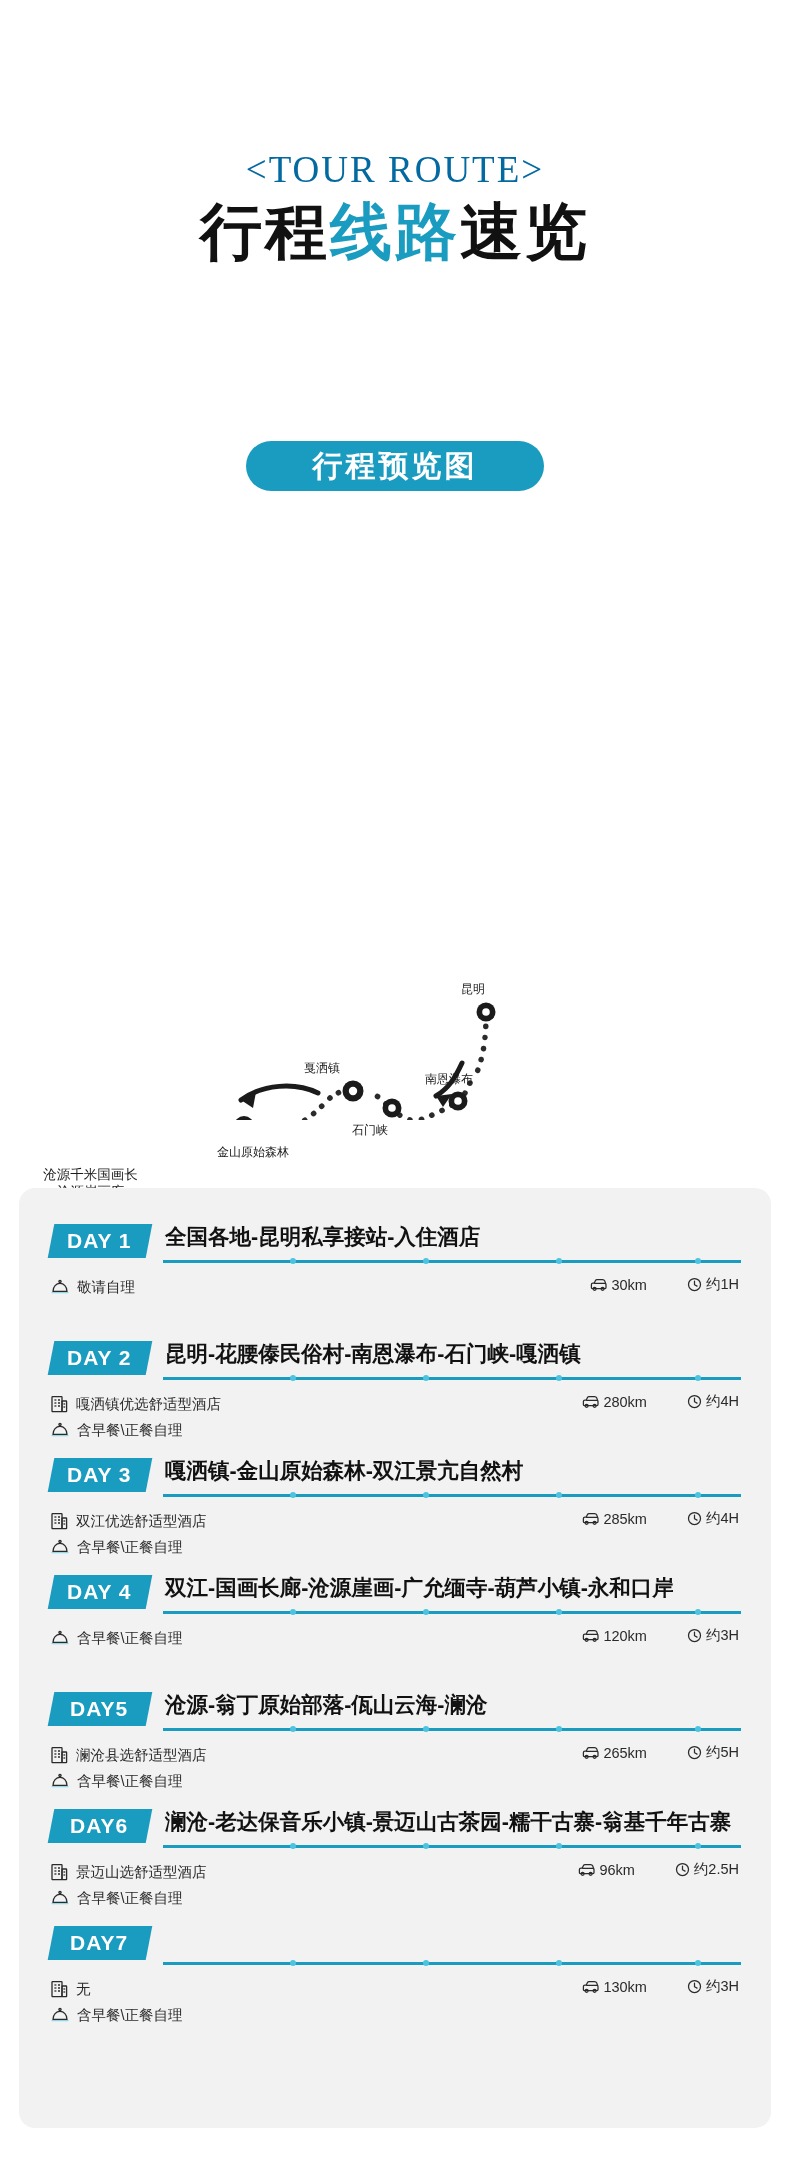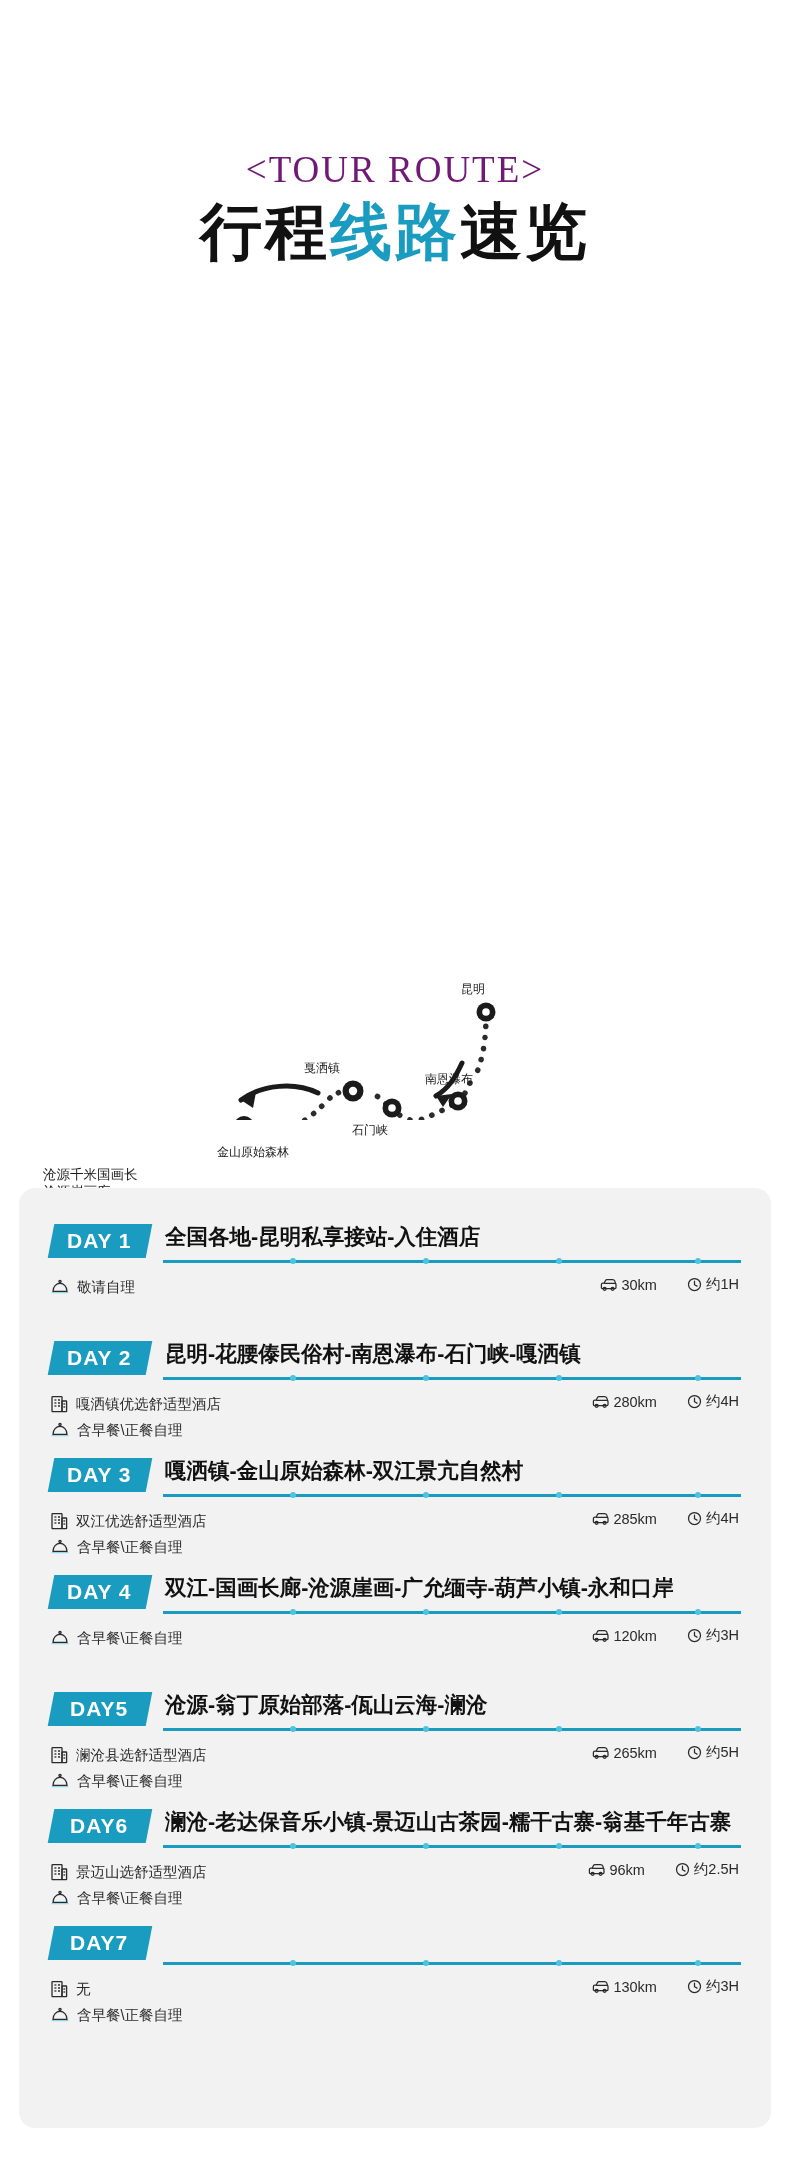--- a/index.html
+++ b/index.html
@@ -12,21 +12,21 @@
   #page {
     position: relative;
     width: 790px; height: 2160px;
     background: #ffffff;
   }
 
   
   .header { position: absolute; top: 150px; left: 0; width: 790px; text-align: center; }
   .eyebrow {
     font-family: "Liberation Serif", "DejaVu Serif", serif;
-    font-size: 37px; letter-spacing: 2px; color: #701a75; font-weight: 400;
+    font-size: 37px; letter-spacing: 2px; color: #0369a1; font-weight: 400;
     line-height: 1.1;
   }
   .maintitle {
     margin-top: 6px;
     font-family: "Liberation Serif", "DejaVu Serif", serif;
     font-weight: 700;
     font-size: 62px; letter-spacing: 3px; color: #111;
     line-height: 1.15;
   }
   .maintitle .hl { color: #1a9cc0; }
@@ -42,21 +42,21 @@
   }
 
   
   .map { position: absolute; top: 560px; left: 0; width: 790px; height: 560px; }
   .map svg { display: block; }
   .maplabel {
     position: absolute; color: #1b1b1b; font-size: 12px;
     font-weight: 500; white-space: nowrap; line-height: 1.25;
   }
   .maplabel.sm { font-size: 13.5px; }
-  .maplabel.r { text-align: left; }
+  .maplabel.r { text-align: center; }
 
   
   .itin {
     position: absolute; top: 1188px; left: 19px;
     width: 752px; height: 940px;
     background: #f2f2f2; border-radius: 16px;
   }
   .day {
     position: absolute; left: 32px; width: 690px;
   }
@@ -87,37 +87,40 @@
     border-radius: 50%; background: #4cc3e0; display: block;
   }
   .dayinfo { position: relative; margin-top: 10px; height: 52px; }
   .inforow {
     display: flex; align-items: center; gap: 8px;
     height: 26px; color: #2a2a2a; font-size: 14.5px;
   }
   .inforow .txt { line-height: 1; }
   .metrics {
     position: absolute; right: 2px; top: 1px;
-    display: flex; align-items: center; gap: 6px;
+    display: flex; align-items: center; gap: 16px;
     color: #2a2a2a; font-size: 14.5px; white-space: nowrap;
   }
   .metrics .grp { display: flex; align-items: center; gap: 4px; }
   .metrics .grp + .grp { margin-left: 24px; }
   .ico { display: inline-flex; align-items: center; justify-content: center; }
 </style>
 </head>
 <body>
 
 <div id="page">
 
   <div class="header">
     <div class="eyebrow">&lt;TOUR ROUTE&gt;</div>
     <div class="maintitle"><span>行程</span><span class="hl">线路</span><span>速览</span></div>
   </div>
 
+  <div class="pill">
+    <span>行程预览图</span>
+  </div>
 
   <div class="map">
     <svg width="790" height="560" viewBox="0 0 790 560">
       <g fill="none" stroke="#2b2b2b" stroke-width="5.5" stroke-linecap="round" stroke-dasharray="0.2 11">
         <path d="M486,455 C486,490 480,505 474,520"></path>
         <path d="M470,523 C466,533 462,538 458,541"></path>
         <path d="M452,545 C440,552 430,556 420,560"></path>
         <path d="M410,560 C400,557 396,552 392,548"></path>
         <path d="M386,544 C380,538 375,534 368,531"></path>
         <path d="M360,529 C350,527 344,529 338,533"></path>

